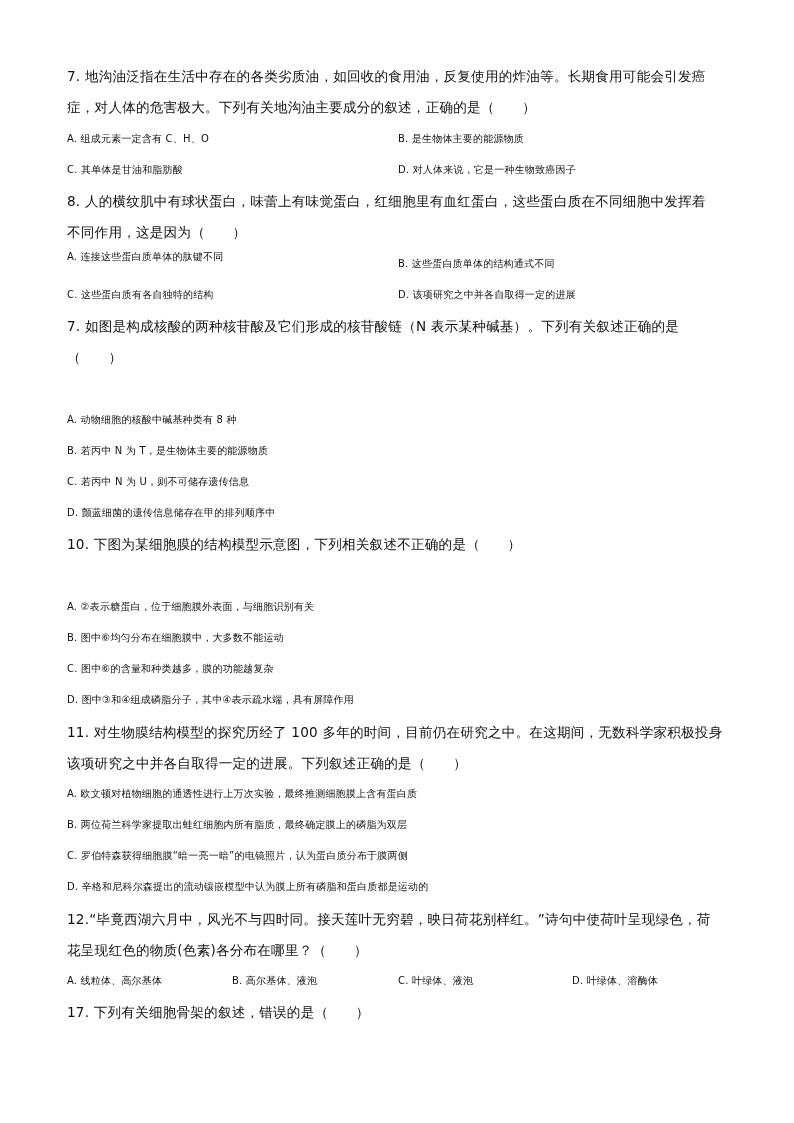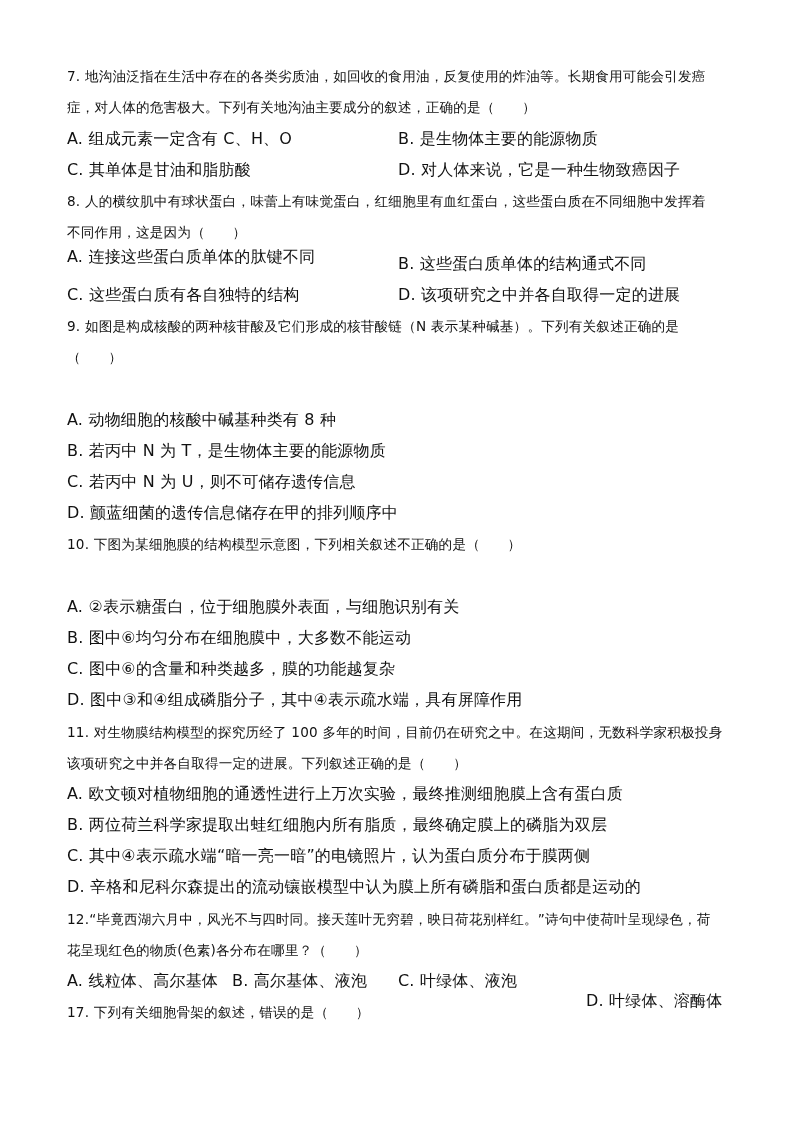--- a/index.html
+++ b/index.html
@@ -1,61 +1,61 @@
 <!DOCTYPE html>
 <html><head>
 <meta charset="utf-8">
 <style>
   html, body { margin: 0; padding: 0; background: #ffffff; }
   body { width: 794px; height: 1123px; position: relative; overflow: hidden;
          font-family: "DejaVu Sans", "Liberation Sans", sans-serif; color: #111; }
   .page { position: absolute; left: 0; top: 0; width: 794px; height: 1123px; }
   .line { position: absolute; left: 67px; font-size: 13.6px; line-height: 18px; white-space: nowrap; letter-spacing: 0.2px; }
-  .opt { position: absolute; font-size: 16px; line-height: 18px; white-space: nowrap; letter-spacing: 0.2px; }
+  .opt { position: absolute; font-size: 10px; line-height: 18px; white-space: nowrap; letter-spacing: 0.2px; }
   .c1 { left: 67px; }
   .c2 { left: 398px; }
-  .q12a { left: 67px; } .q12b { left: 232px; } .q12c { left: 398px; } .q12d { left: 586px; margin-top: 20px; }
+  .q12a { left: 67px; } .q12b { left: 232px; } .q12c { left: 398px; } .q12d { left: 572px; }
 </style>
 </head>
 <body>
 
 <div class="page">
 
   <div class="line" style="top:67px">7. 地沟油泛指在生活中存在的各类劣质油，如回收的食用油，反复使用的炸油等。长期食用可能会引发癌</div>
   <div class="line" style="top:98px">症，对人体的危害极大。下列有关地沟油主要成分的叙述，正确的是（　　）</div>
   <div class="opt c1" style="top:130px">A.  组成元素一定含有 C、H、O</div>
   <div class="opt c2" style="top:130px">B.  是生物体主要的能源物质</div>
   <div class="opt c1" style="top:161px">C.  其单体是甘油和脂肪酸</div>
   <div class="opt c2" style="top:161px">D.  对人体来说，它是一种生物致癌因子</div>
 
   <div class="line" style="top:192px">8. 人的横纹肌中有球状蛋白，味蕾上有味觉蛋白，红细胞里有血红蛋白，这些蛋白质在不同细胞中发挥着</div>
   <div class="line" style="top:223px">不同作用，这是因为（　　）</div>
   <div class="opt c1" style="top:248px">A.  连接这些蛋白质单体的肽键不同</div>
   <div class="opt c2" style="top:255px">B.  这些蛋白质单体的结构通式不同</div>
   <div class="opt c1" style="top:286px">C.  这些蛋白质有各自独特的结构</div>
   <div class="opt c2" style="top:286px">D.  该项研究之中并各自取得一定的进展</div>
 
-  <div class="line" style="top:317px">9. 如图是构成核酸的两种核苷酸及它们形成的核苷酸链（N 表示某种碱基）。下列有关叙述正确的是</div>
+  <div class="line" style="top:317px">7. 如图是构成核酸的两种核苷酸及它们形成的核苷酸链（N 表示某种碱基）。下列有关叙述正确的是</div>
   <div class="line" style="top:348px">（　　）</div>
   <div class="opt c1" style="top:411px">A.  动物细胞的核酸中碱基种类有 8 种</div>
   <div class="opt c1" style="top:442px">B.  若丙中 N 为 T，是生物体主要的能源物质</div>
   <div class="opt c1" style="top:473px">C.  若丙中 N 为 U，则不可储存遗传信息</div>
   <div class="opt c1" style="top:504px">D.  颤蓝细菌的遗传信息储存在甲的排列顺序中</div>
 
   <div class="line" style="top:535px">10. 下图为某细胞膜的结构模型示意图，下列相关叙述不正确的是（　　）</div>
   <div class="opt c1" style="top:598px">A. ②表示糖蛋白，位于细胞膜外表面，与细胞识别有关</div>
   <div class="opt c1" style="top:629px">B.  图中⑥均匀分布在细胞膜中，大多数不能运动</div>
   <div class="opt c1" style="top:660px">C.  图中⑥的含量和种类越多，膜的功能越复杂</div>
   <div class="opt c1" style="top:691px">D.  图中③和④组成磷脂分子，其中④表示疏水端，具有屏障作用</div>
 
   <div class="line" style="top:723px">11. 对生物膜结构模型的探究历经了 100 多年的时间，目前仍在研究之中。在这期间，无数科学家积极投身</div>
   <div class="line" style="top:754px">该项研究之中并各自取得一定的进展。下列叙述正确的是（　　）</div>
   <div class="opt c1" style="top:785px">A.  欧文顿对植物细胞的通透性进行上万次实验，最终推测细胞膜上含有蛋白质</div>
   <div class="opt c1" style="top:816px">B.  两位荷兰科学家提取出蛙红细胞内所有脂质，最终确定膜上的磷脂为双层</div>
-  <div class="opt c1" style="top:847px">C.  其中④表示疏水端“暗一亮一暗”的电镜照片，认为蛋白质分布于膜两侧</div>
+  <div class="opt c1" style="top:847px">C.  罗伯特森获得细胞膜“暗一亮一暗”的电镜照片，认为蛋白质分布于膜两侧</div>
   <div class="opt c1" style="top:878px">D.  辛格和尼科尔森提出的流动镶嵌模型中认为膜上所有磷脂和蛋白质都是运动的</div>
 
   <div class="line" style="top:910px">12.“毕竟西湖六月中，风光不与四时同。接天莲叶无穷碧，映日荷花别样红。”诗句中使荷叶呈现绿色，荷</div>
   <div class="line" style="top:941px">花呈现红色的物质(色素)各分布在哪里？（　　）</div>
   <div class="opt q12a" style="top:972px">A.  线粒体、高尔基体</div>
   <div class="opt q12b" style="top:972px">B.  高尔基体、液泡</div>
   <div class="opt q12c" style="top:972px">C.  叶绿体、液泡</div>
   <div class="opt q12d" style="top:972px">D.  叶绿体、溶酶体</div>
 
   <div class="line" style="top:1003px">17. 下列有关细胞骨架的叙述，错误的是（　　）</div>

